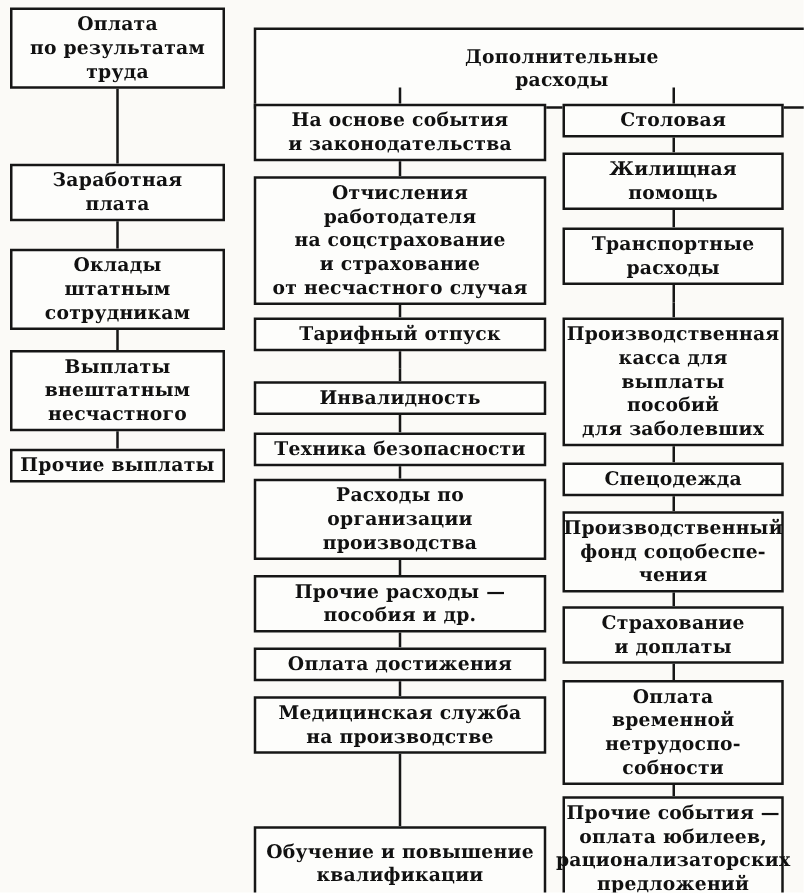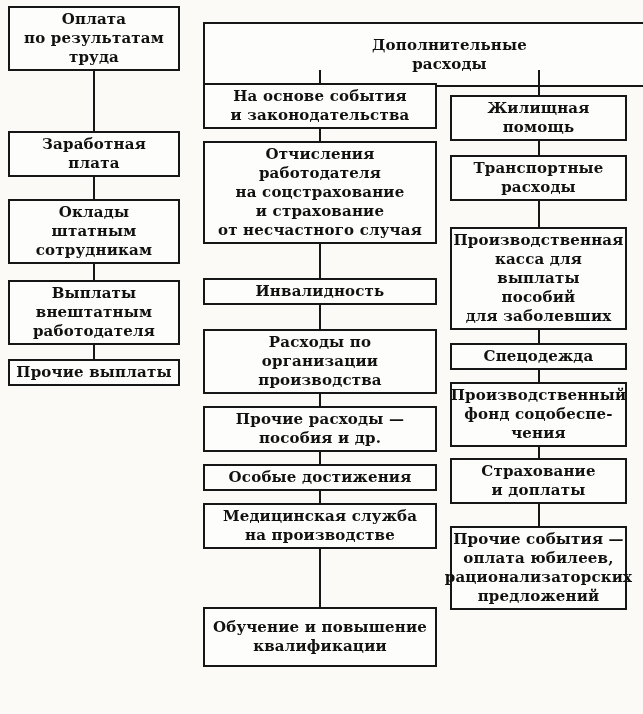--- a/index.html
+++ b/index.html
@@ -54,60 +54,63 @@
 по результатам
 труда</div>
     <div class="conn" style="height:60px"></div>
     <div class="box">Заработная плата</div>
     <div class="conn" style="height:22px"></div>
     <div class="box">Оклады штатным
 сотрудникам</div>
     <div class="conn" style="height:16px"></div>
     <div class="box">Выплаты
 внештатным
-работодателя</div>
+несчастного</div>
     <div class="conn" style="height:14px"></div>
     <div class="box">Прочие выплаты</div>
   </div>
 
   <div class="box hdr">Дополнительные
 расходы</div>
 
   <div class="col col-mid">
     <div class="conn" style="height:13px"></div>
     <div class="box">На основе события
 и законодательства</div>
     <div class="conn" style="height:12px"></div>
     <div class="box">Отчисления работодателя
 на соцстрахование
 и страхование
 от несчастного случая</div>
     <div class="conn" style="height:10px"></div>
+    <div class="box">Тарифный отпуск</div>
     <div class="conn" style="height:14px"></div>
     <div class="conn" style="height:10px"></div>
     <div class="box">Инвалидность</div>
     <div class="conn" style="height:14px"></div>
+    <div class="box">Техника безопасности</div>
     <div class="conn" style="height:10px"></div>
     <div class="box">Расходы по организации
 производства</div>
     <div class="conn" style="height:12px"></div>
     <div class="box">Прочие расходы —
 пособия и др.</div>
     <div class="conn" style="height:12px"></div>
-    <div class="box">Особые достижения</div>
+    <div class="box">Оплата достижения</div>
     <div class="conn" style="height:12px"></div>
     <div class="box">Медицинская служба
 на производстве</div>
     <div class="conn" style="height:58px"></div>
     <div class="box pad-lg">Обучение и повышение
 квалификации</div>
   </div>
 
   <div class="col col-right">
     <div class="conn" style="height:13px"></div>
+    <div class="box">Столовая</div>
     <div class="conn" style="height:12px"></div>
     <div class="box">Жилищная
 помощь</div>
     <div class="conn" style="height:14px"></div>
     <div class="box">Транспортные
 расходы</div>
     <div class="conn" style="height:14px"></div>
     <div class="conn" style="height:12px"></div>
     <div class="box">Производственная
 касса для выплаты
@@ -116,20 +119,23 @@
     <div class="conn" style="height:13px"></div>
     <div class="box">Спецодежда</div>
     <div class="conn" style="height:12px"></div>
     <div class="box">Производственный
 фонд соцобеспе-
 чения</div>
     <div class="conn" style="height:11px"></div>
     <div class="box">Страхование
 и доплаты</div>
     <div class="conn" style="height:13px"></div>
+    <div class="box">Оплата временной
+нетрудоспо-
+собности</div>
     <div class="conn" style="height:9px"></div>
     <div class="box">Прочие события —
 оплата юбилеев,
 рационализаторских
 предложений</div>
   </div>
 
 </div>
 
 </body></html>

